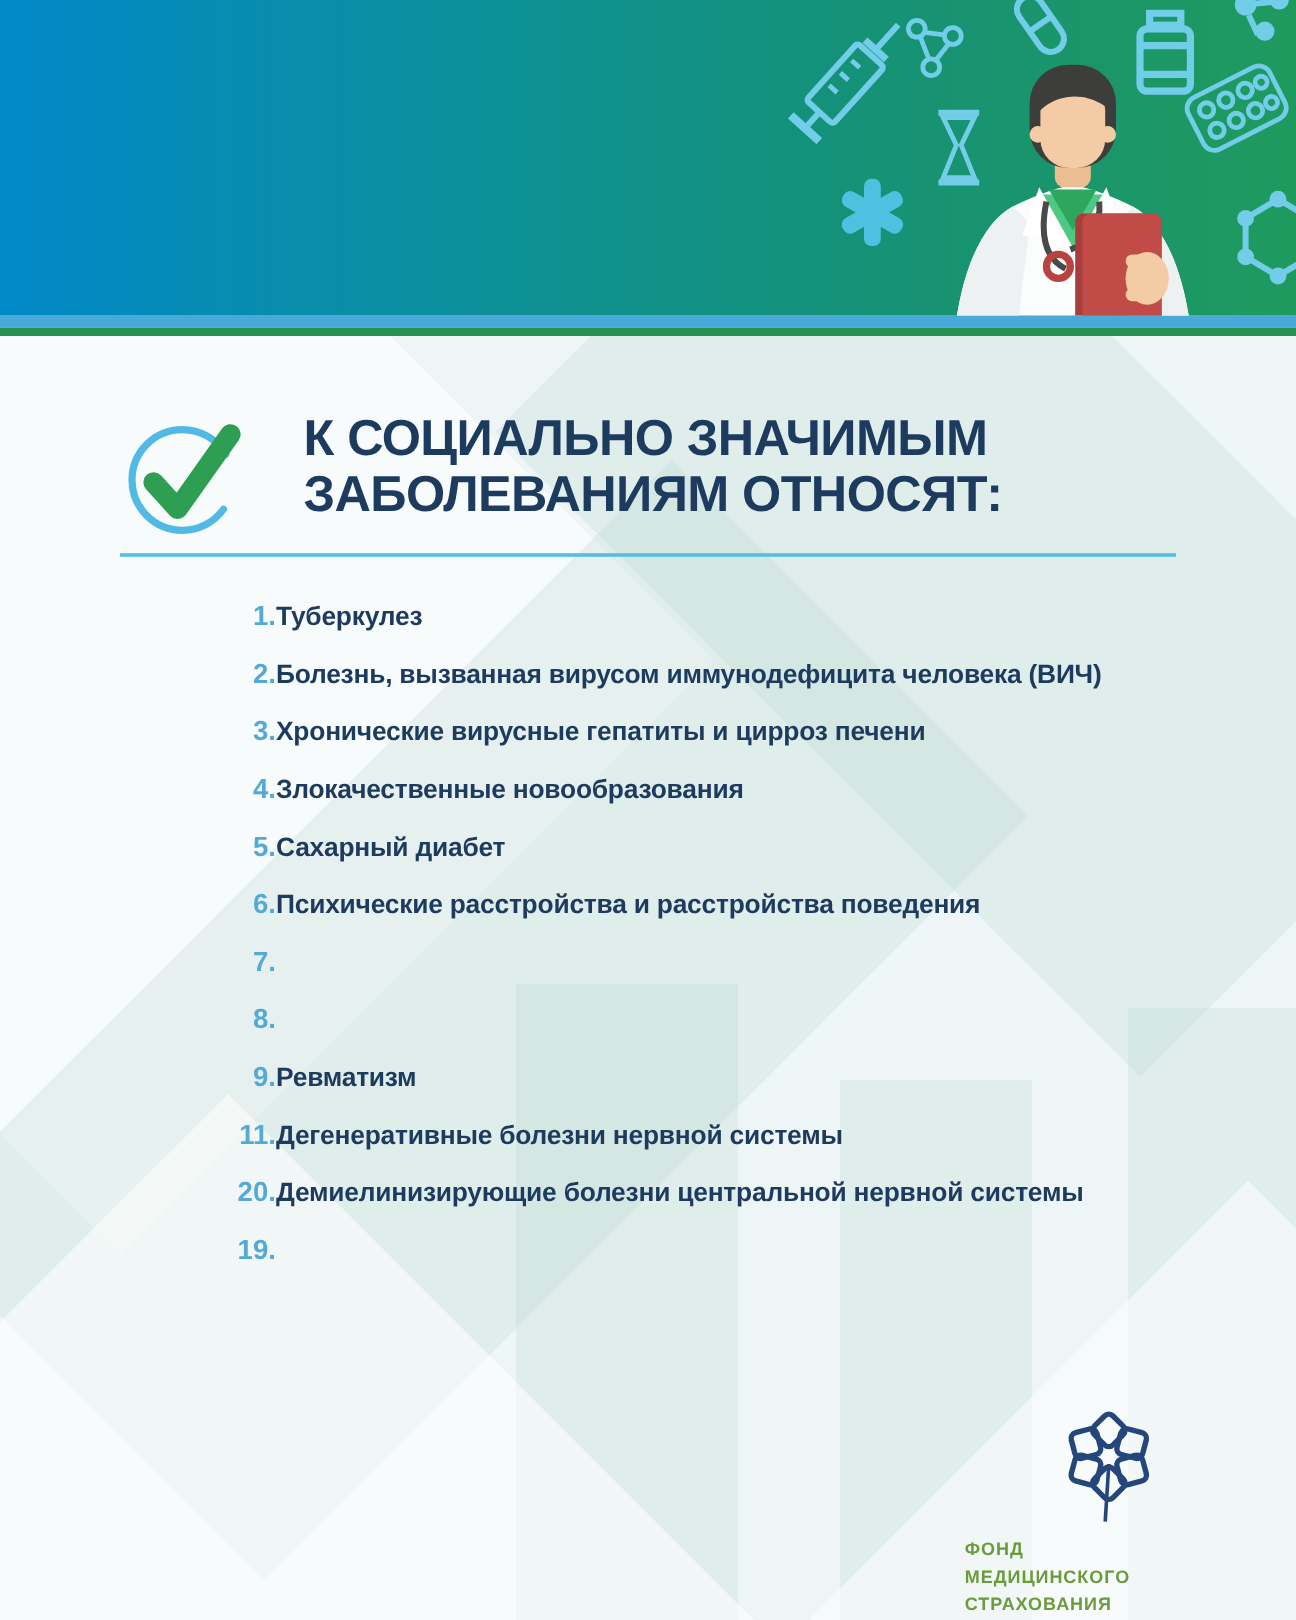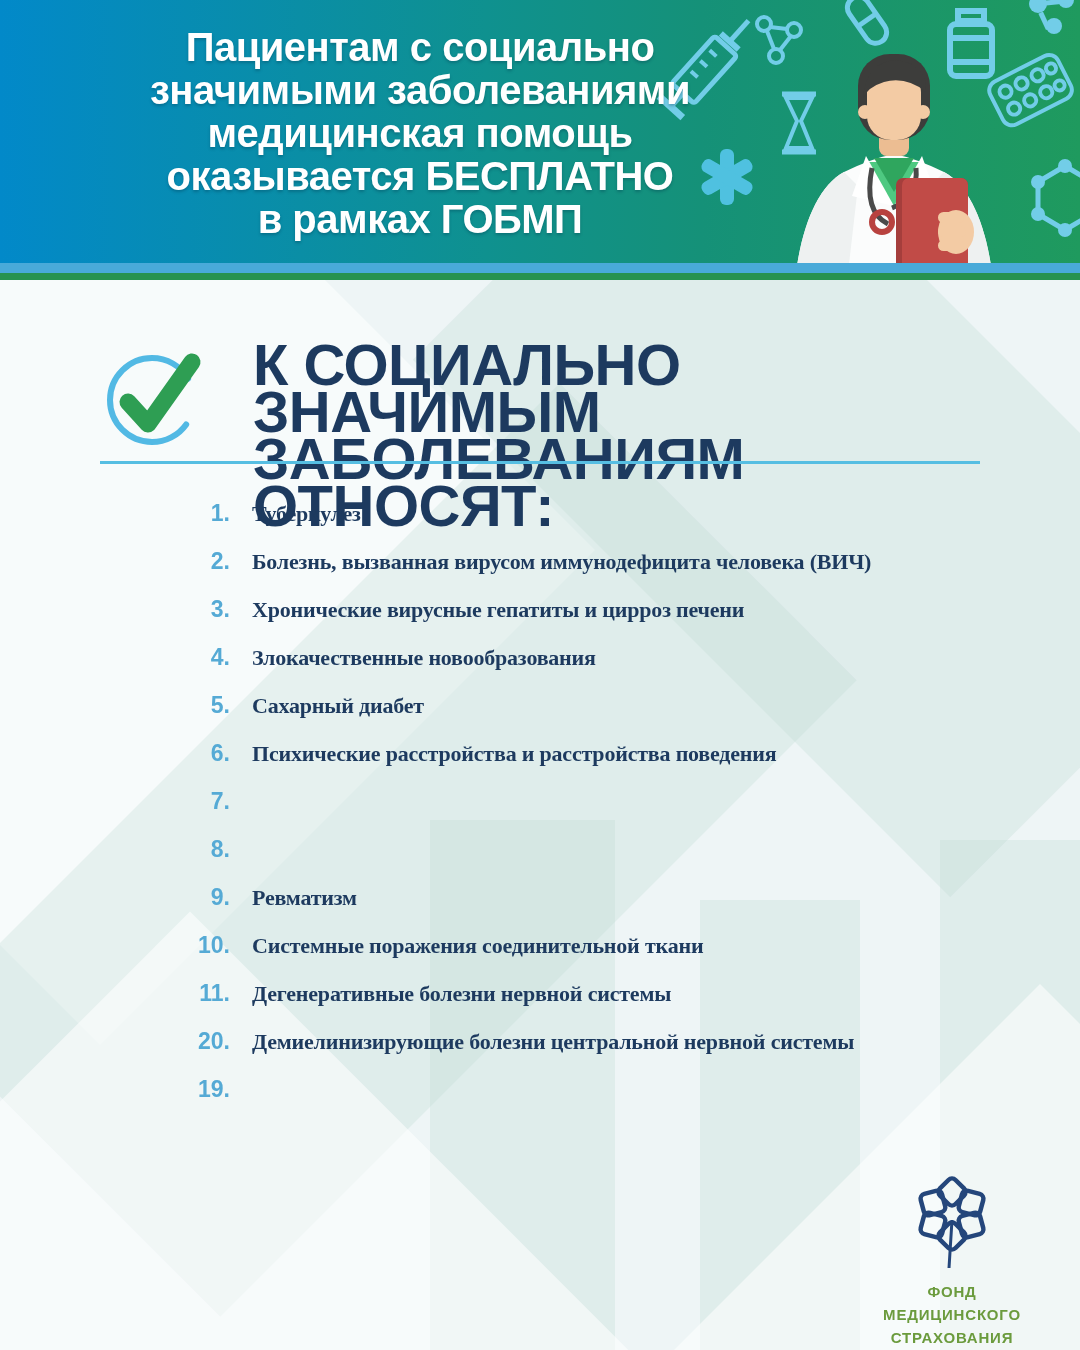--- a/index.html
+++ b/index.html
@@ -32,33 +32,33 @@
   
   .bodyarea { position:absolute; left:0; top:280px; width:1080px; height:1070px; overflow:hidden; }
   .pat { position:absolute; pointer-events:none; }
   .pat.teal { background:rgba(185,216,210,0.28); }
   .pat.white{ background:rgba(255,255,255,0.55); }
 
   .check-badge { position:absolute; left:104px; top:344px; width:100px; height:104px; z-index:5; }
 
   .heading {
     position:absolute; left:253px; top:341px; width:760px;
-    color:#1d3a5f; font-weight:bold; font-size:58px; line-height:47px;
+    color:#1d3a5f; font-weight:bold; font-size:42px; line-height:47px;
     letter-spacing:-0.5px; z-index:5;
   }
 
   .divider { position:absolute; left:100px; top:461px; width:880px; height:3px; background:#56bee2; z-index:5; }
 
   .disease-list { position:absolute; left:180px; top:500px; width:860px; list-style:none; z-index:5; }
   .disease-list li { display:flex; align-items:baseline; height:48px; white-space:nowrap; }
   .disease-list .num  { width:50px; text-align:right; color:#55aad5; font-weight:bold; font-size:23px; flex:0 0 50px; }
-  .disease-list .txt  { margin-left:22px; color:#1d3a5f; font-weight:bold; font-size:22px; letter-spacing:-0.2px;font-family:Liberation Serif, serif; }
+  .disease-list .txt  { color:#1d3a5f; font-weight:bold; font-size:22px; letter-spacing:-0.2px; }
 
   
-  .logo { position:absolute; left:832px; top:1172px; width:240px; text-align:center; z-index:5; }
+  .logo { position:absolute; left:804px; top:1172px; width:240px; z-index:5; }
   .logo svg { display:block; margin:0 auto; }
   .logo-text { margin-top:8px; color:#6b9b3d; font-weight:bold; font-size:15px; line-height:23px; letter-spacing:0.8px; }
 </style>
 </head>
 <body>
 
 <div class="page">
 
   <div class="header">
 
@@ -187,27 +187,20 @@
         <rect x="118" y="142" width="72" height="92" rx="7" fill="#a53e3c"></rect>
         <rect x="124" y="142" width="66" height="92" rx="7" fill="#c14b47"></rect>
 
         <ellipse cx="178" cy="196" rx="18" ry="22" fill="#f3cba4"></ellipse>
         <rect x="160" y="176" width="26" height="11" rx="5.5" fill="#f3cba4"></rect>
         <rect x="160" y="190" width="28" height="11" rx="5.5" fill="#f3cba4"></rect>
         <rect x="160" y="204" width="26" height="11" rx="5.5" fill="#f3cba4"></rect>
       </svg>
     </div>
 
-    <div class="title">
-      <div>Пациентам с социально</div>
-      <div>значимыми заболеваниями</div>
-      <div>медицинская помощь</div>
-      <div>оказывается БЕСПЛАТНО</div>
-      <div>в рамках ГОБМП</div>
-    </div>
   </div>
 
   <div class="strip-blue"></div>
   <div class="strip-green"></div>
 
   <div class="bodyarea">
 
     <div class="pat white" style="left:-250px; top:-80px;  width:700px; height:700px; transform:rotate(45deg);"></div>
     <div class="pat teal" style="left:180px;  top:120px;  width:420px; height:900px; transform:rotate(45deg);"></div>
     <div class="pat teal" style="left:620px;  top:-180px; width:420px; height:760px; transform:rotate(-45deg);"></div>
@@ -259,24 +252,20 @@
       </li>
     <li>
         <span class="num">7.</span>
       </li>
     <li>
         <span class="num">8.</span>
       </li>
     <li>
         <span class="num">9.</span>
         <span class="txt">Ревматизм</span>
-      </li>
-    <li>
-        <span class="num">10.</span>
-        <span class="txt">Системные поражения соединительной ткани</span>
       </li>
     <li>
         <span class="num">11.</span>
         <span class="txt">Дегенеративные болезни нервной системы</span>
       </li>
     <li>
         <span class="num">20.</span>
         <span class="txt">Демиелинизирующие болезни центральной нервной системы</span>
       </li>
     <li>

